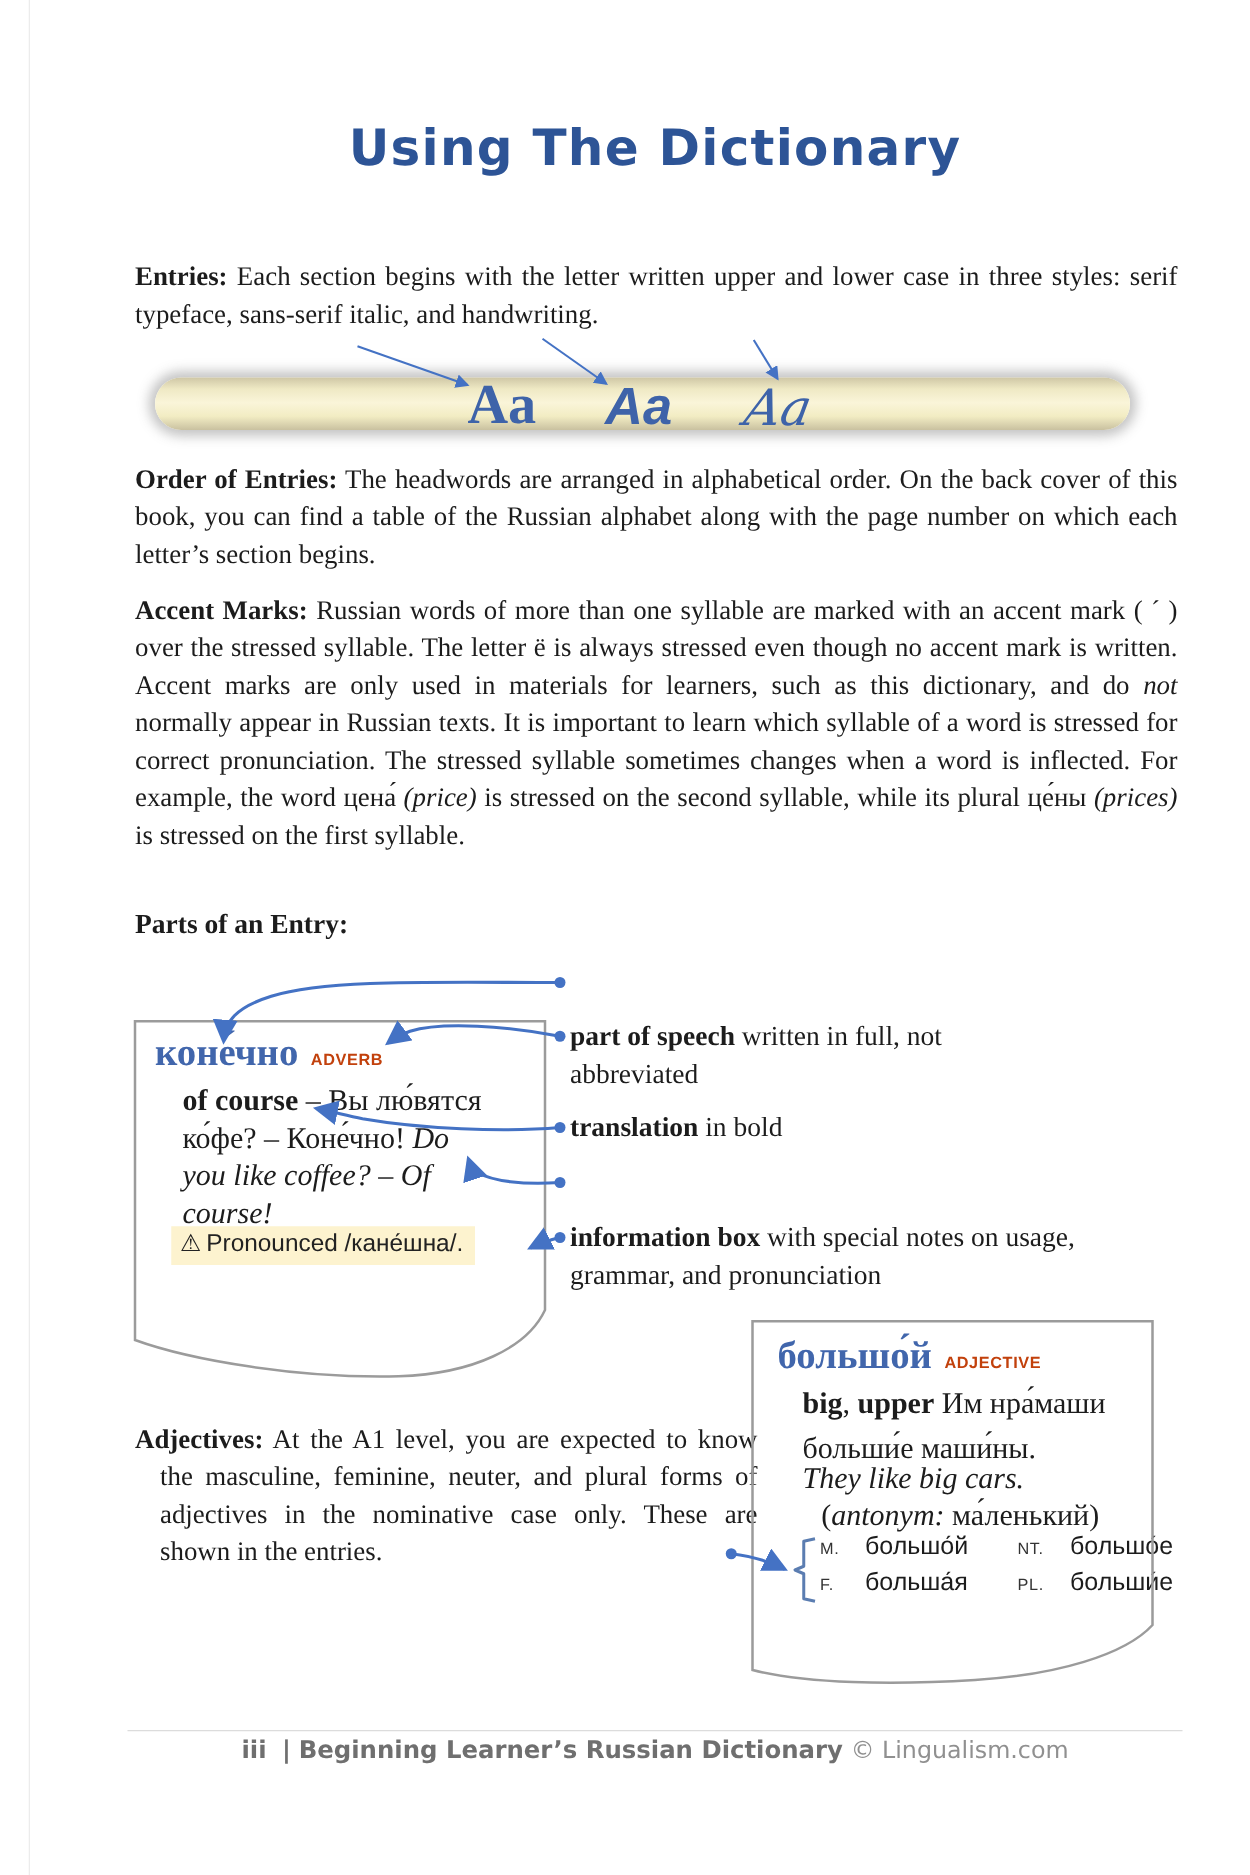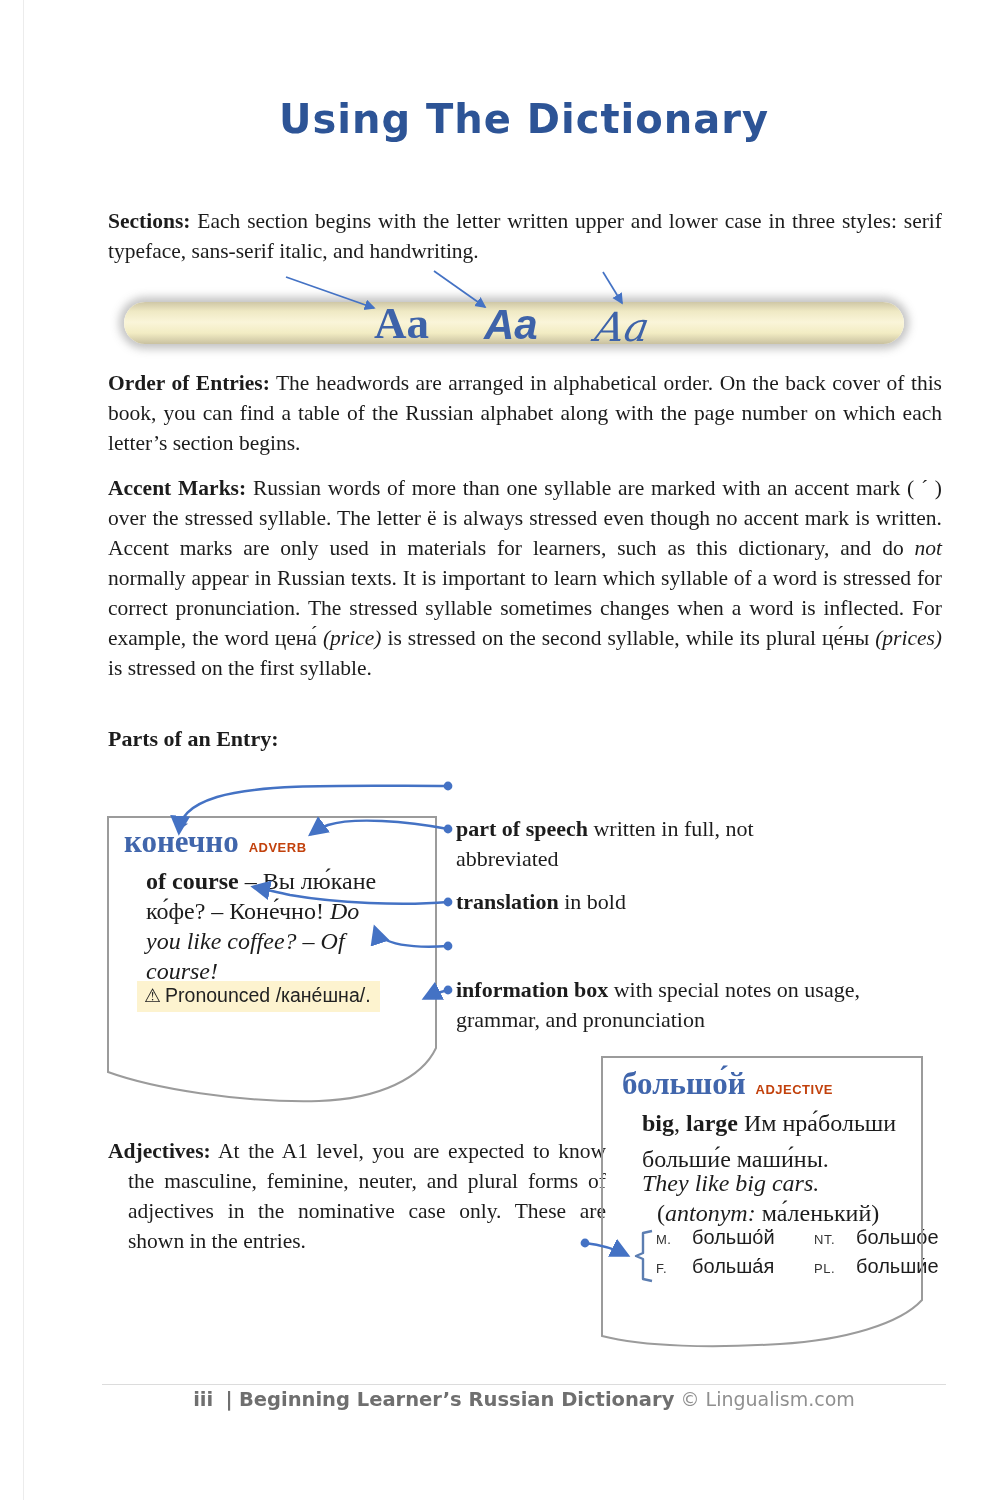--- a/index.html
+++ b/index.html
@@ -64,21 +64,21 @@
   svg.overlay{position:absolute;left:0;top:0;pointer-events:none;}
 </style>
 </head>
 <body>
 
 <div id="page">
 
   <div class="abs page-title">Using The Dictionary</div>
 
   <div class="abs para" style="top:206px;">
-    <span class="lead">Sections:</span><span> Each section begins with the letter written upper and lower case in three styles: serif typeface, sans-serif italic, and handwriting.</span>
+    <span class="lead">Entries:</span><span> Each section begins with the letter written upper and lower case in three styles: serif typeface, sans-serif italic, and handwriting.</span>
   </div>
 
   <div class="abs banner-bar"></div>
   <div class="abs aa aa-serif">Aa</div>
   <div class="abs aa aa-sans">Aa</div>
   <div class="abs aa aa-script">Aa</div>
 
   <div class="abs para" style="top:368px;">
     <span class="lead">Order of Entries:</span><span> The headwords are arranged in alphabetical order. On the back cover of this book, you can find a table of the Russian alphabet along with the page number on which each letter’s section begins.</span>
   </div>
@@ -96,40 +96,40 @@
     <span class="lead">translation</span><span> in bold</span>
   </div>
   <div class="abs callout" style="top:975px;width:408px;">
     <span class="lead">information box</span><span> with special notes on usage, grammar, and pronunciation</span>
   </div>
 
   <div class="abs" style="left:100px;top:824px;white-space:nowrap;">
     <span class="hw">коне́чно</span><span class="pos">ADVERB</span>
   </div>
   <div class="abs entry-line" style="left:122px;top:866px;">
-    <span class="b">of course</span><span> – Вы лю́кане</span>
+    <span class="b">of course</span><span> – Вы лю́вятся</span>
   </div>
   <div class="abs entry-line" style="left:122px;top:896px;">
     <span>ко́фе? – Коне́чно! </span><span class="i">Do</span>
   </div>
   <div class="abs entry-line" style="left:122px;top:926px;">
     <span class="i">you like coffee? – Of</span>
   </div>
   <div class="abs entry-line" style="left:122px;top:956px;">
     <span class="i">course!</span>
   </div>
   <div class="abs info-box">
     <span class="tri">⚠</span><span>Pronounced /кане́шна/.</span>
   </div>
 
   <div class="abs" style="left:598px;top:1066px;white-space:nowrap;">
     <span class="hw">большо́й</span><span class="pos">ADJECTIVE</span>
   </div>
   <div class="abs entry-line" style="left:618px;top:1108px;">
-    <span class="b">big</span><span>, </span><span class="b">large</span><span> Им нра́больши</span>
+    <span class="b">big</span><span>, </span><span class="b">upper</span><span> Им нра́маши</span>
   </div>
   <div class="abs entry-line" style="left:618px;top:1144px;">
     <span>больши́е маши́ны.</span>
   </div>
   <div class="abs entry-line" style="left:618px;top:1168px;">
     <span class="i">They like big cars.</span>
   </div>
   <div class="abs entry-line" style="left:633px;top:1198px;">
     <span>(</span><span class="i">antonym:</span><span> ма́ленький)</span>
   </div>

